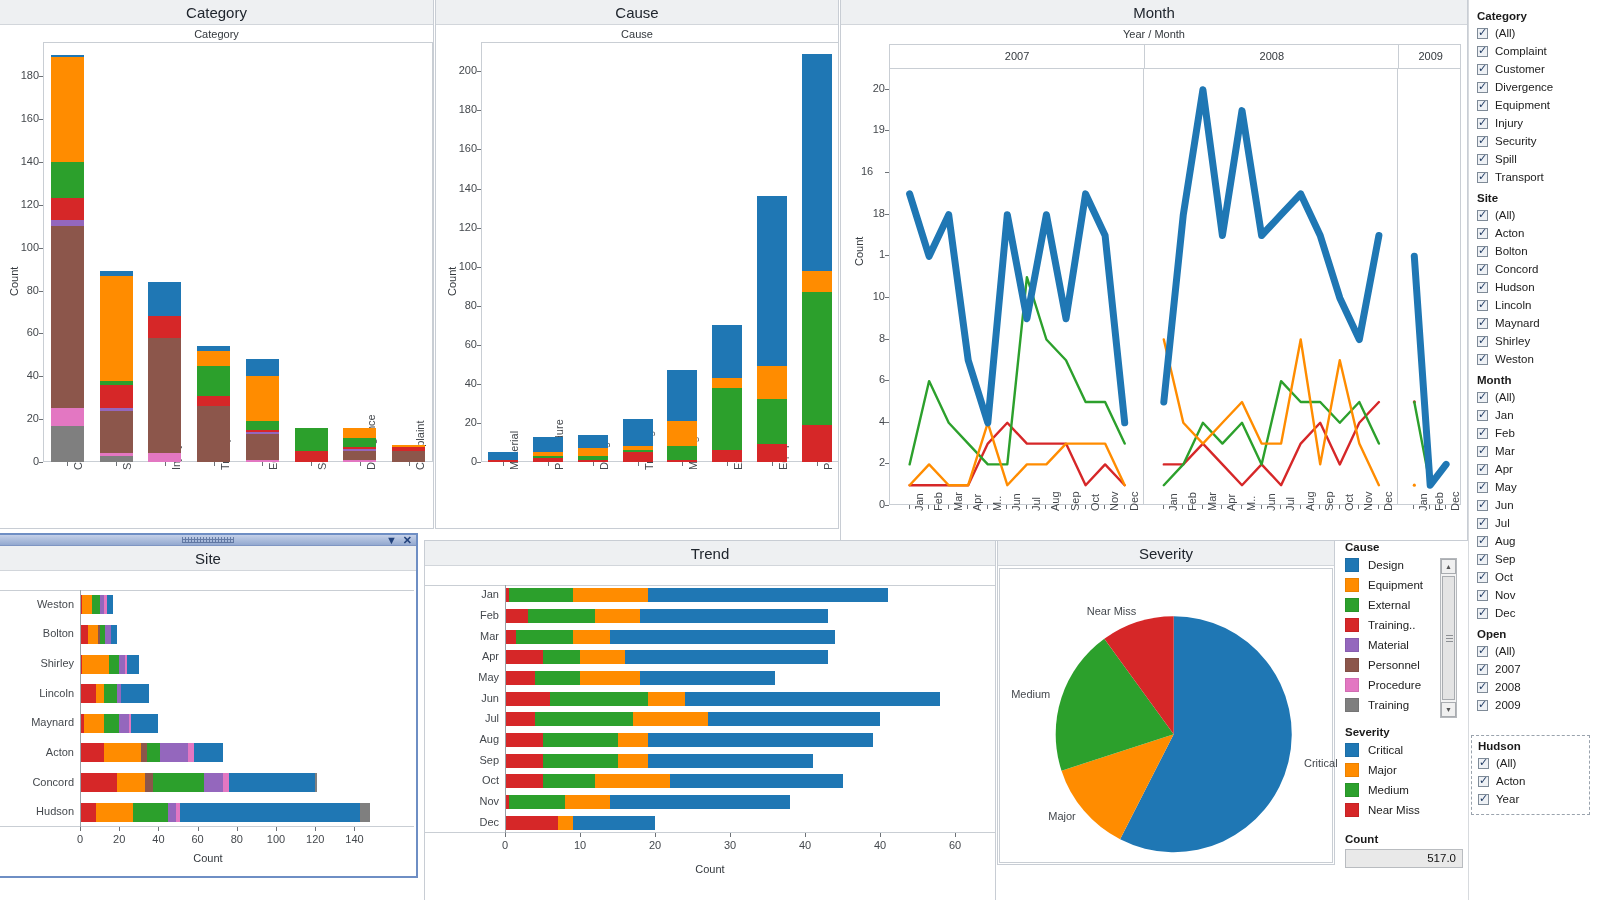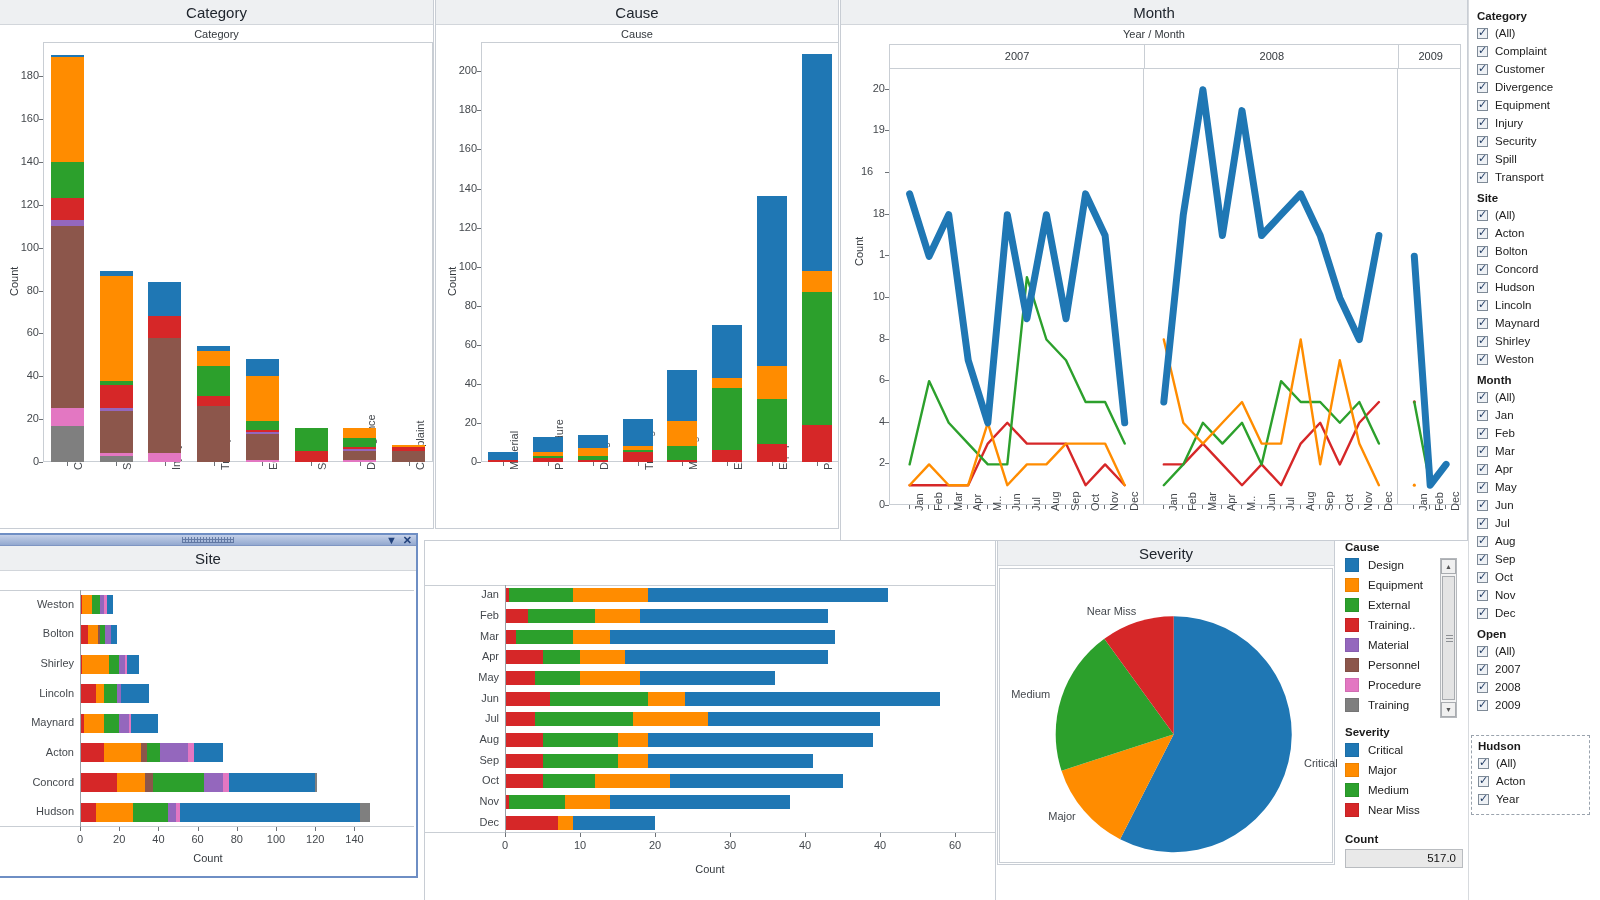--- a/index.html
+++ b/index.html
@@ -462,20 +462,21 @@
         <div class="hseg" style="left: 132.934px; top: 230.688px; width: 35.2895px; height: 19px; background: rgb(44, 160, 44);"></div>
         <div class="hseg" style="left: 168.224px; top: 230.688px; width: 7.84211px; height: 19px; background: rgb(148, 103, 189);"></div>
         <div class="hseg" style="left: 176.066px; top: 230.688px; width: 3.92105px; height: 19px; background: rgb(227, 119, 194);"></div>
         <div class="hseg" style="left: 179.987px; top: 230.688px; width: 180.368px; height: 19px; background: rgb(31, 119, 180);"></div>
         <div class="hseg" style="left: 360.355px; top: 230.688px; width: 9.80263px; height: 19px; background: rgb(127, 127, 127);"></div>
         <div class="tickmark" style="left:80px;top:18px;width:1px;height:237px;background:#9aa0a6;"></div>
       </div>
   </div>
 
   <div class="panel" style="left:424px;top:540px;width:572px;height:360px;border-bottom:none;">
+    <div class="panel-title">Trend</div>
     <div class="panel-body">
       <div class="col-title" style="left:33px;top:2px;"></div>
       <div class="axis-title" style="left:0;right:0;top:296px;text-align:center;">Count</div>
       <div id="trend-plot" class="plot-area" style="left:0;top:18px;width:570px;height:248px;border-left:none;border-right:none;"></div>
       <div id="trend-ylabels">
           <div class="tick" style="left:28px;top:21.333333333333336px;width:46px;text-align:right;">Jan</div>
           <div class="tick" style="left:28px;top:42.00000000000001px;width:46px;text-align:right;">Feb</div>
           <div class="tick" style="left:28px;top:62.66666666666667px;width:46px;text-align:right;">Mar</div>
           <div class="tick" style="left:28px;top:83.33333333333333px;width:46px;text-align:right;">Apr</div>
           <div class="tick" style="left:28px;top:104px;width:46px;text-align:right;">May</div>

